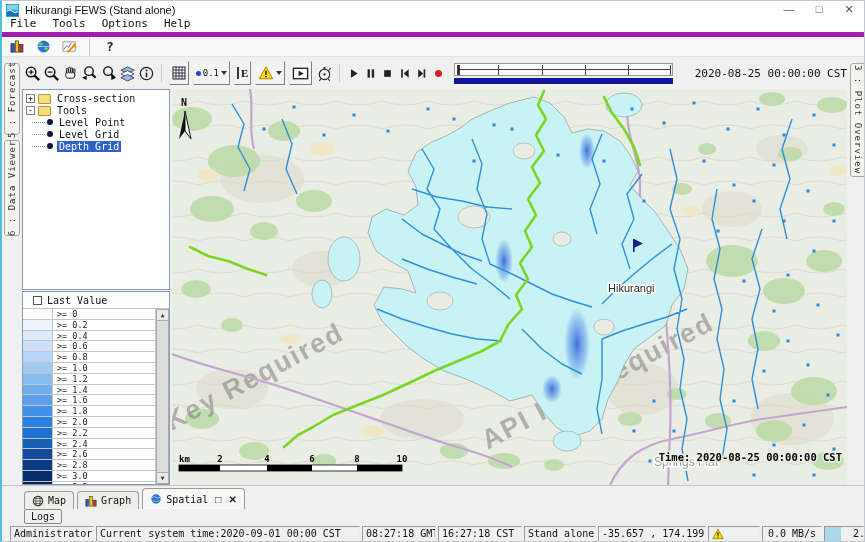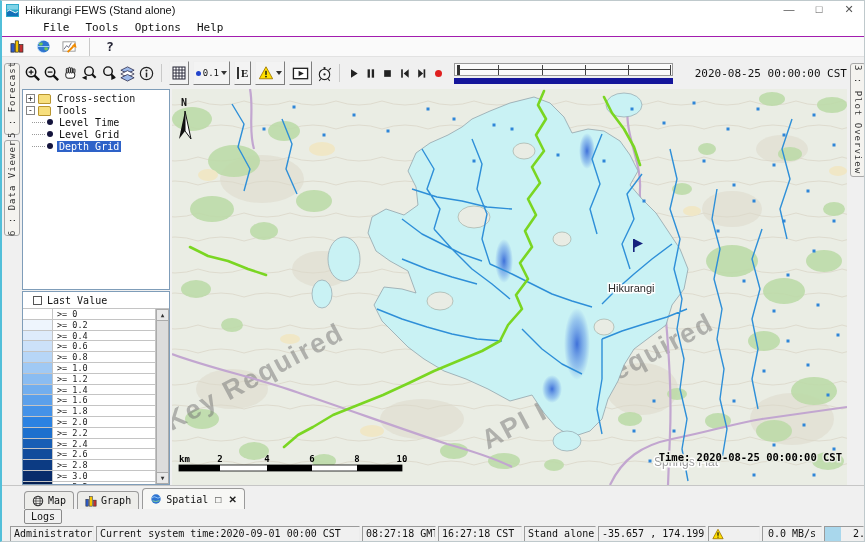--- a/index.html
+++ b/index.html
@@ -7,21 +7,21 @@
   #app{position:relative;width:865px;height:542px;background:#F0F0F0;overflow:hidden;
        font-family:"DejaVu Sans Mono",monospace;font-size:10px;color:#111;
        border:1px solid #BFC9CC;border-left:2px solid #52BFD9;}
   
   .titlebar{position:absolute;left:0;top:0;width:100%;height:18px;background:#FFF;display:flex;align-items:center;}
   .applogo{width:13px;height:13px;margin-left:4px;display:inline-flex;}
   .title{margin-left:6px;font-size:11px;font-family:"Liberation Sans",sans-serif;}
   .wbtns{margin-left:auto;display:flex;height:100%;}
   .wbtn{width:30px;text-align:center;line-height:17px;color:#555;font-size:11px;font-family:"Liberation Sans",sans-serif;cursor:default;}
   
-  .menubar{position:absolute;left:0;top:18px;width:100%;height:18px;background:#FFF;border-bottom:1px solid #a21caf;display:flex;align-items:flex-start;padding-left:33px;}
+  .menubar{position:absolute;left:0;top:18px;width:100%;height:18px;background:#FFF;border-bottom:5px solid #a21caf;display:flex;align-items:flex-end;}
   .menu-item{padding:0 8px;font-size:11px;line-height:17px;}
   
   .toolbar1{position:absolute;left:0;top:36px;width:100%;height:20px;background:#FAFAFA;border-bottom:1px solid #E2E2E2;display:flex;align-items:center;gap:6px;padding-left:5px;}
   .toolbar2{position:absolute;left:20px;top:56px;width:825px;height:32px;display:flex;align-items:center;gap:2px;padding-left:2px;}
   .tbsep{width:1px;height:18px;background:#C9C9C9;margin:0 4px;}
   .flatbtn{width:20px;height:24px;display:flex;align-items:center;justify-content:center;}
   .raised{border:1px solid;border-color:#EFEFEF #7E7E7E #7E7E7E #EFEFEF;background:#F3F3F3;height:24px;display:flex;align-items:center;justify-content:center;padding:0 2px;margin:0 1px;}
   .caret{width:0;height:0;border-left:3px solid transparent;border-right:3px solid transparent;border-top:4px solid #333;margin-left:2px;}
   .dotblue{width:5px;height:5px;border-radius:50%;background:#2244CC;margin-right:2px;}
   .lblE{border-left:2px solid #333;padding-left:2px;font-weight:bold;font-family:"Liberation Serif",serif;font-size:11px;}
@@ -290,21 +290,21 @@
           <span class="tlabel">Cross-section</span>
         </div>
         <div class="tree-row">
           <span class="expander">-</span>
           <span class="folder"></span>
           <span class="tlabel">Tools</span>
         </div>
         <div class="tree-row">
           <span class="connector"></span>
           <span class="bullet"></span>
-          <span class="tlabel">Level Time</span>
+          <span class="tlabel">Level Point</span>
         </div>
         <div class="tree-row">
           <span class="connector"></span>
           <span class="bullet"></span>
           <span class="tlabel">Level Grid</span>
         </div>
         <div class="tree-row">
           <span class="connector"></span>
           <span class="bullet"></span>
           <span class="tlabel tsel">Depth Grid</span>

